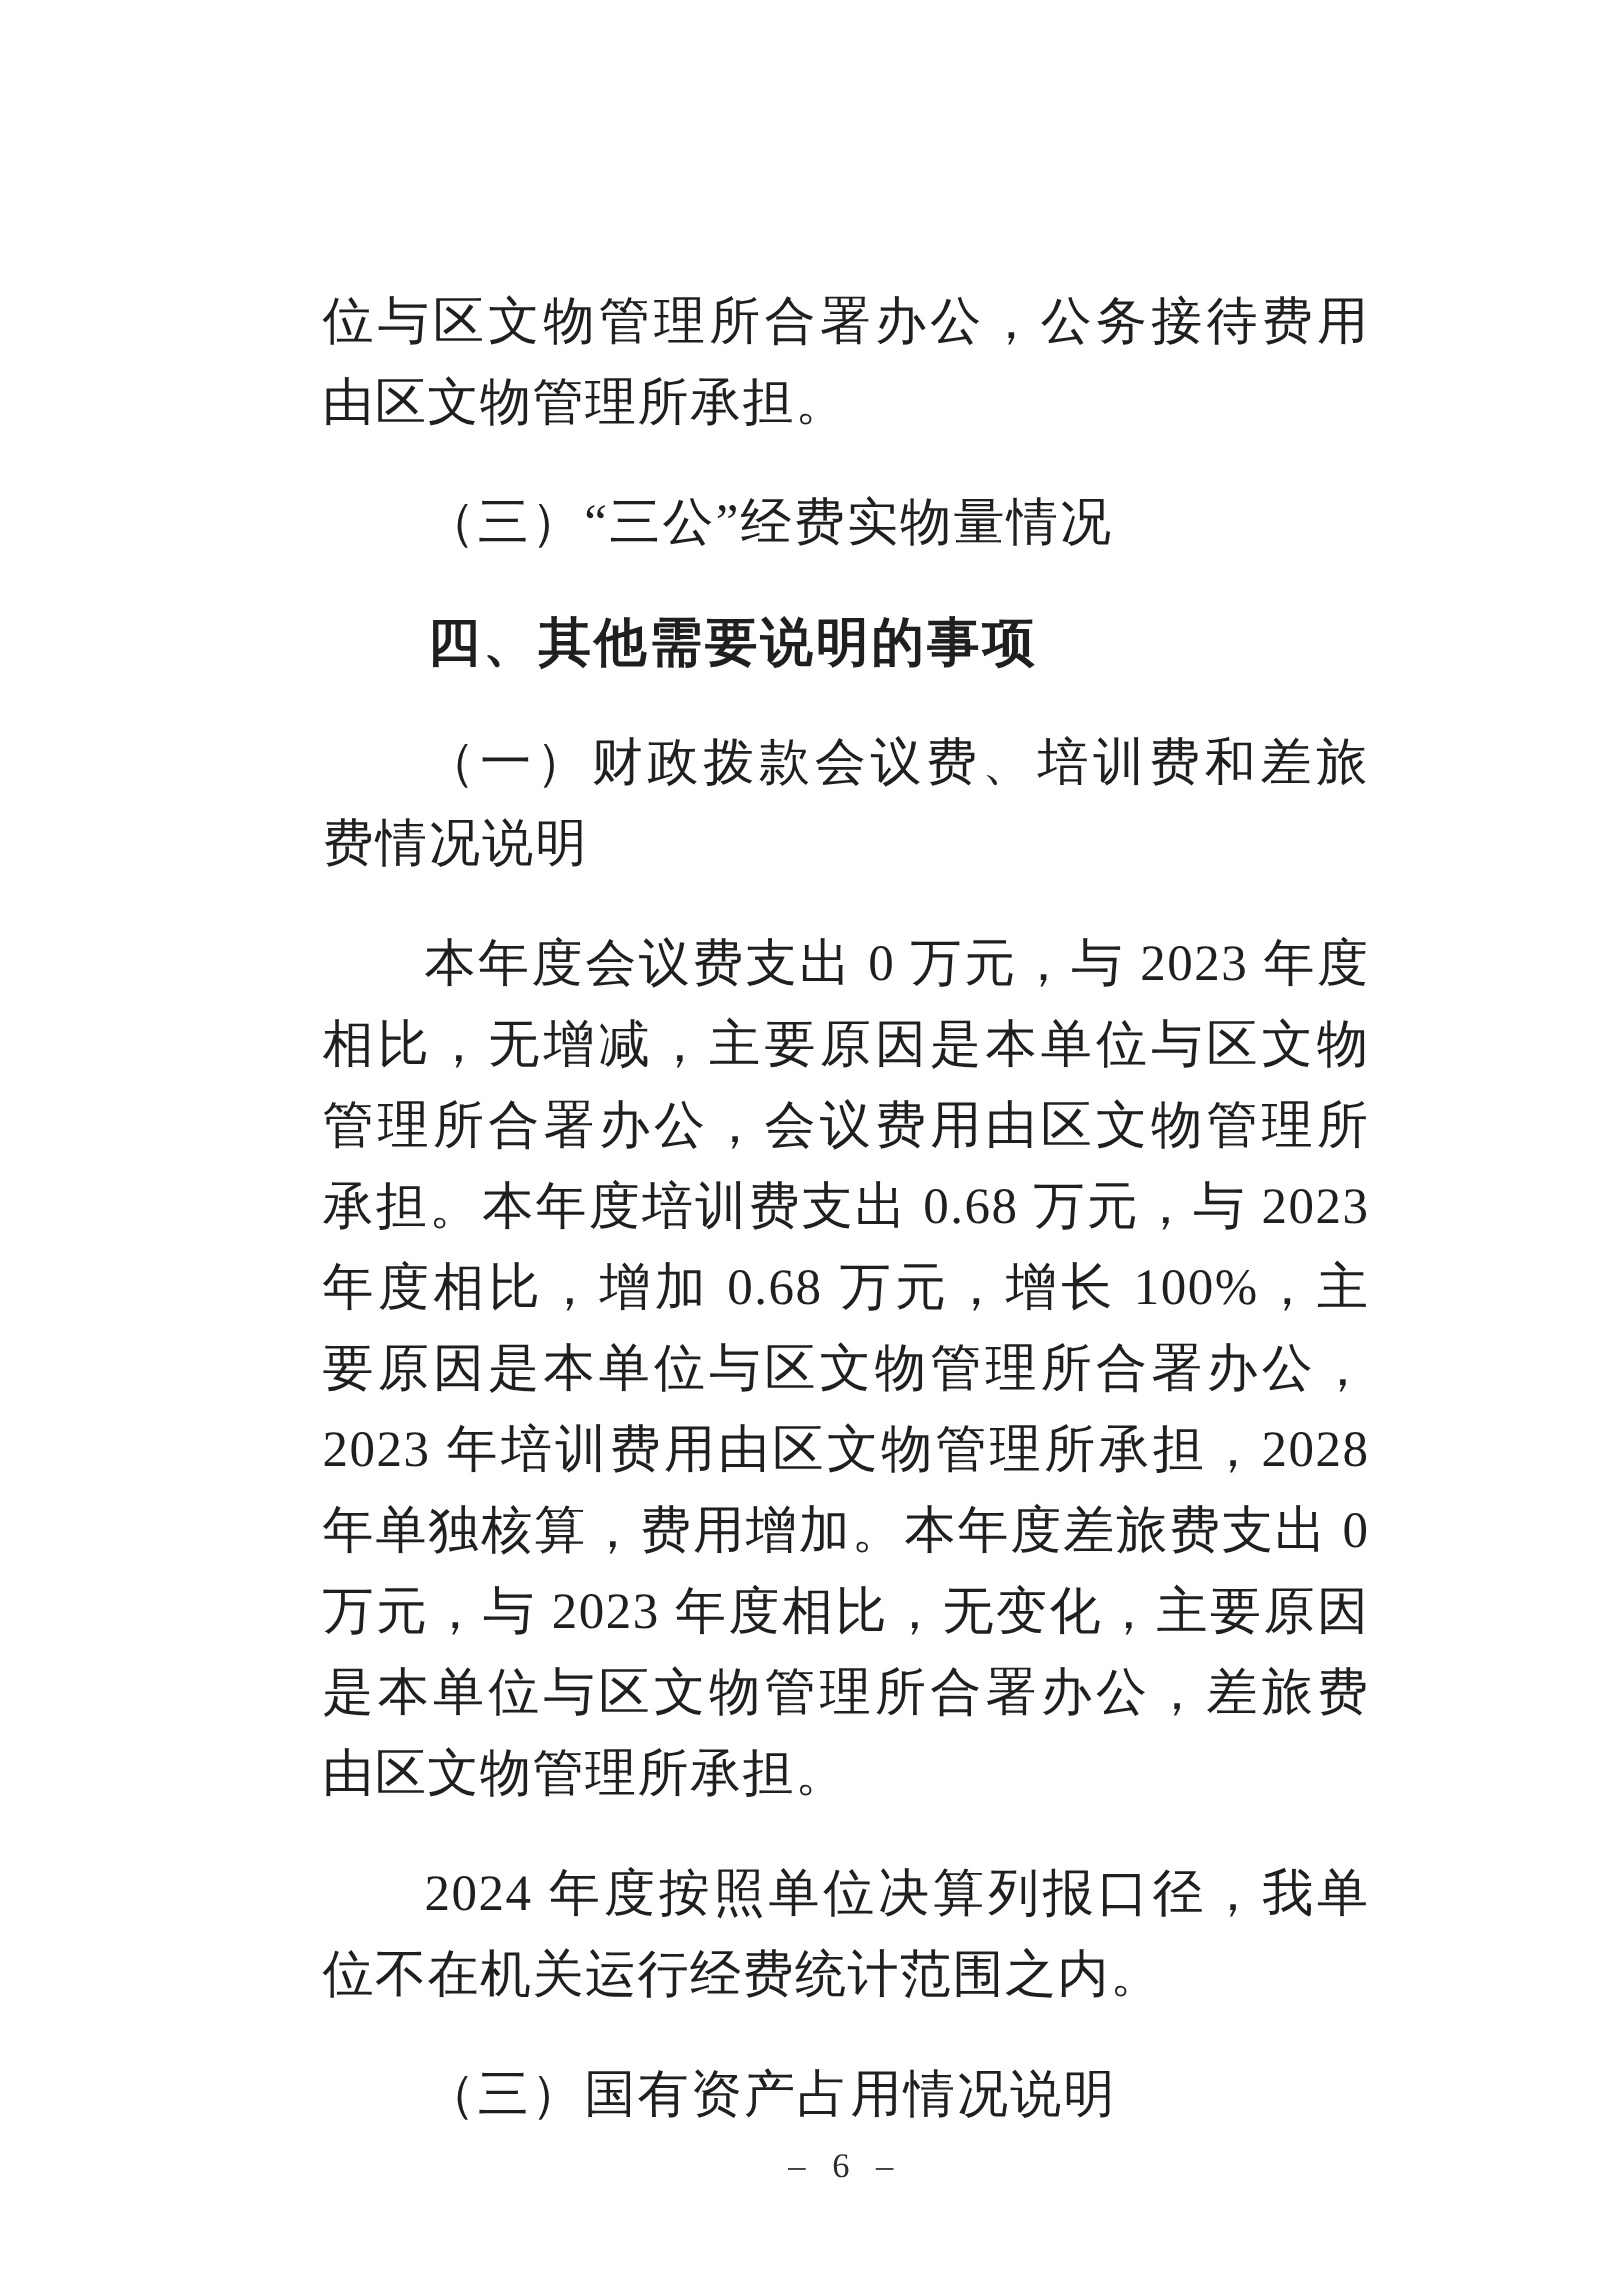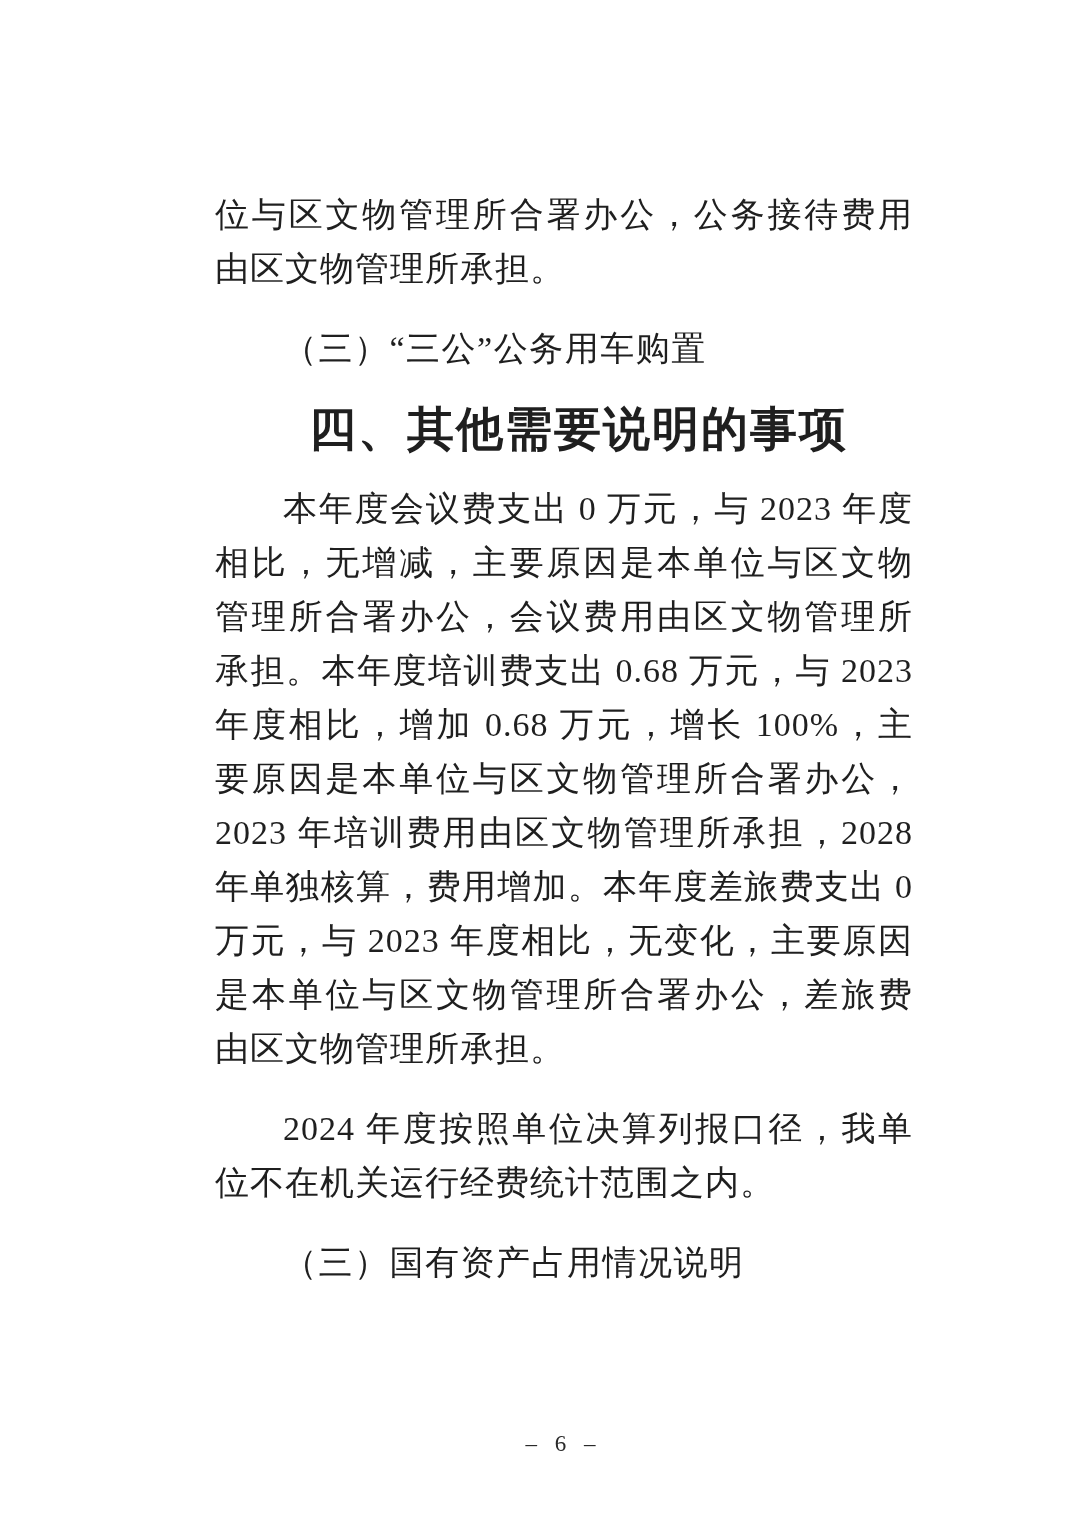--- a/index.html
+++ b/index.html
@@ -35,21 +35,21 @@
     text-indent: 2em;
   }
 
   .content p.noindent {
     text-indent: 0;
   }
 
   .content .heading {
     font-family: "Liberation Sans", "DejaVu Sans", sans-serif;
     font-weight: bold;
-    font-size: 47px;
+    font-size: 35px;
     letter-spacing: 2px;
   }
 
   .content .subheading {
     letter-spacing: 1.5px;
   }
 
   .footer {
     position: absolute;
     left: 0;
@@ -63,25 +63,26 @@
 </style>
 </head>
 <body>
 
 <div class="page">
 
   <div class="content">
 
     <p class="noindent">位与区文物管理所合署办公，公务接待费用由区文物管理所承担。</p>
 
-    <p class="subheading">（三）“三公”公务用车购置</p>
+    <p class="subheading">（三）“三公”经费实物量情况</p>
 
 
     <p class="heading">四、其他需要说明的事项</p>
 
+    <p class="subheading">（一）财政拨款会议费、培训费和差旅费情况说明</p>
 
     <p>本年度会议费支出 0 万元，与 2023 年度相比，无增减，主要原因是本单位与区文物管理所合署办公，会议费用由区文物管理所承担。本年度培训费支出 0.68 万元，与 2023 年度相比，增加 0.68 万元，增长 100%，主要原因是本单位与区文物管理所合署办公，2023 年培训费用由区文物管理所承担，2028 年单独核算，费用增加。本年度差旅费支出 0 万元，与 2023 年度相比，无变化，主要原因是本单位与区文物管理所合署办公，差旅费由区文物管理所承担。</p>
 
 
     <p>2024 年度按照单位决算列报口径，我单位不在机关运行经费统计范围之内。</p>
 
     <p class="subheading">（三）国有资产占用情况说明</p>
 
   </div>
 

